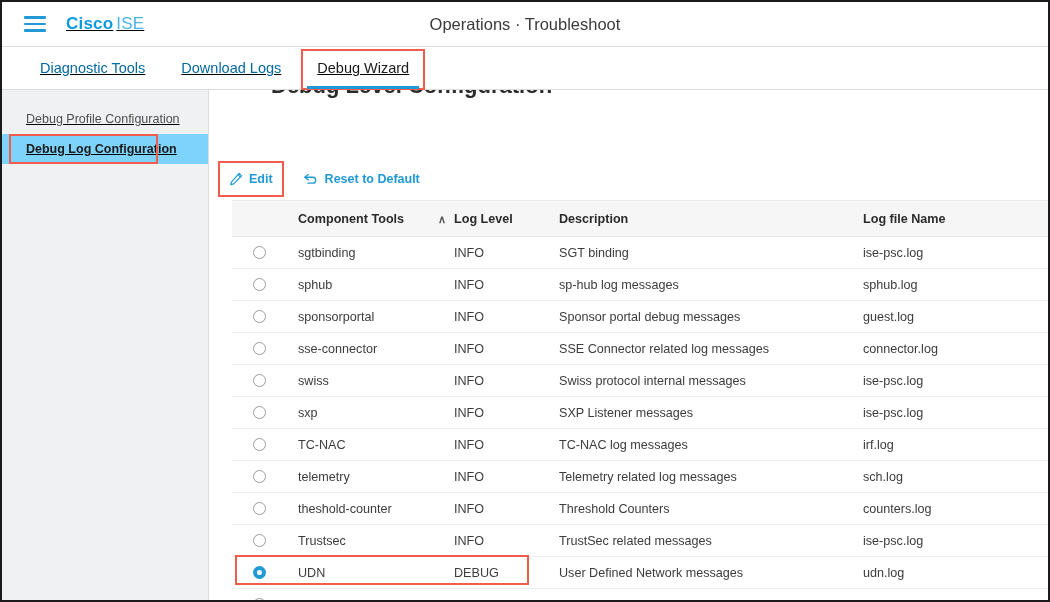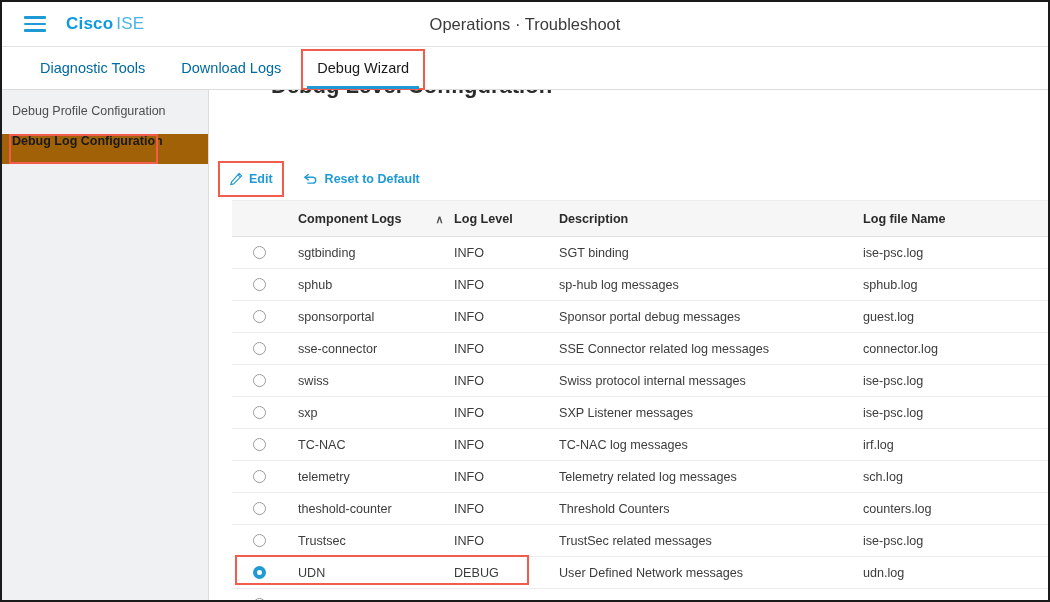--- a/index.html
+++ b/index.html
@@ -3,21 +3,21 @@
 <meta charset="utf-8">
 <style>
   * { margin:0; padding:0; box-sizing:border-box; }
   html, body {
     width:1050px; height:602px;
     font-family:"Liberation Sans", sans-serif;
     background:#ffffff; overflow:hidden;
   }
   #app {
     position:relative; width:1050px; height:602px;
-    background:#fff; border:2px solid #1a1a1a; overflow:hidden;
+    background:#fff; border:2px solid #1a1a1a; overflow:hidden;text-decoration:underline;
   }
 
   
   .topbar {
     height:45px; display:flex; align-items:center;
     border-bottom:1px solid #e0e0e0; position:relative; background:#fff;
   }
   .hamburger { margin-left:22px; width:22px; display:flex; flex-direction:column;
     gap:4px; cursor:pointer; }
   .hamburger span { display:block; height:2.4px; background:#1f9ad6; border-radius:1px; }
@@ -48,24 +48,24 @@
     border:2.5px solid #f15c4d; pointer-events:none;
   }
 
   
   .body { display:flex; height:511px; }
   .sidebar {
     width:207px; background:#f0f1f2; border-right:1px solid #dcdcdc;
     padding-top:14px; position:relative; flex:0 0 207px;
   }
   .side-item {
-    height:30px; display:flex; padding-left:10px;
+    height:30px; display:flex; align-items:center; padding-left:24px;
     font-size:12.5px; color:#4e4e4e; cursor:pointer; position:relative;
   }
-  .side-item.active { background:#a16207; color:#1a1a1a; font-weight:bold; }
+  .side-item.active { background:#7dd3fc; color:#1a1a1a; font-weight:bold; }
   .side-annot {
     position:absolute; left:7px; right:50px; top:0px; bottom:0px;
     border:2.5px solid #f15c4d; pointer-events:none;
   }
 
   .main { flex:1; background:#fff; position:relative; overflow:hidden; }
 
   .clipped-heading {
     position:absolute; top:-17px; left:62px;
     font-size:22px; color:#2b2b2b; font-weight:bold; white-space:nowrap;
@@ -205,21 +205,21 @@
             <col class="c-desc">
               <col class="c-file">
           </colgroup>
           <thead>
             <tr>
               <th class="c-radio">
                   <div class="in"></div>
                 </th>
               <th class="c-name">
                 <div class="in">
-                  <span>Component Logs</span><span class="sortcaret">∧</span>
+                  <span>Component Tools</span><span class="sortcaret">∧</span>
                 </div>
               </th>
               <th class="c-level">
                 <div class="in"><span>Log Level</span></div>
               </th>
               <th class="c-desc">
                 <div class="in"><span>Description</span></div>
               </th>
               <th class="c-file">
                 <div class="in"><span>Log file Name</span></div>

